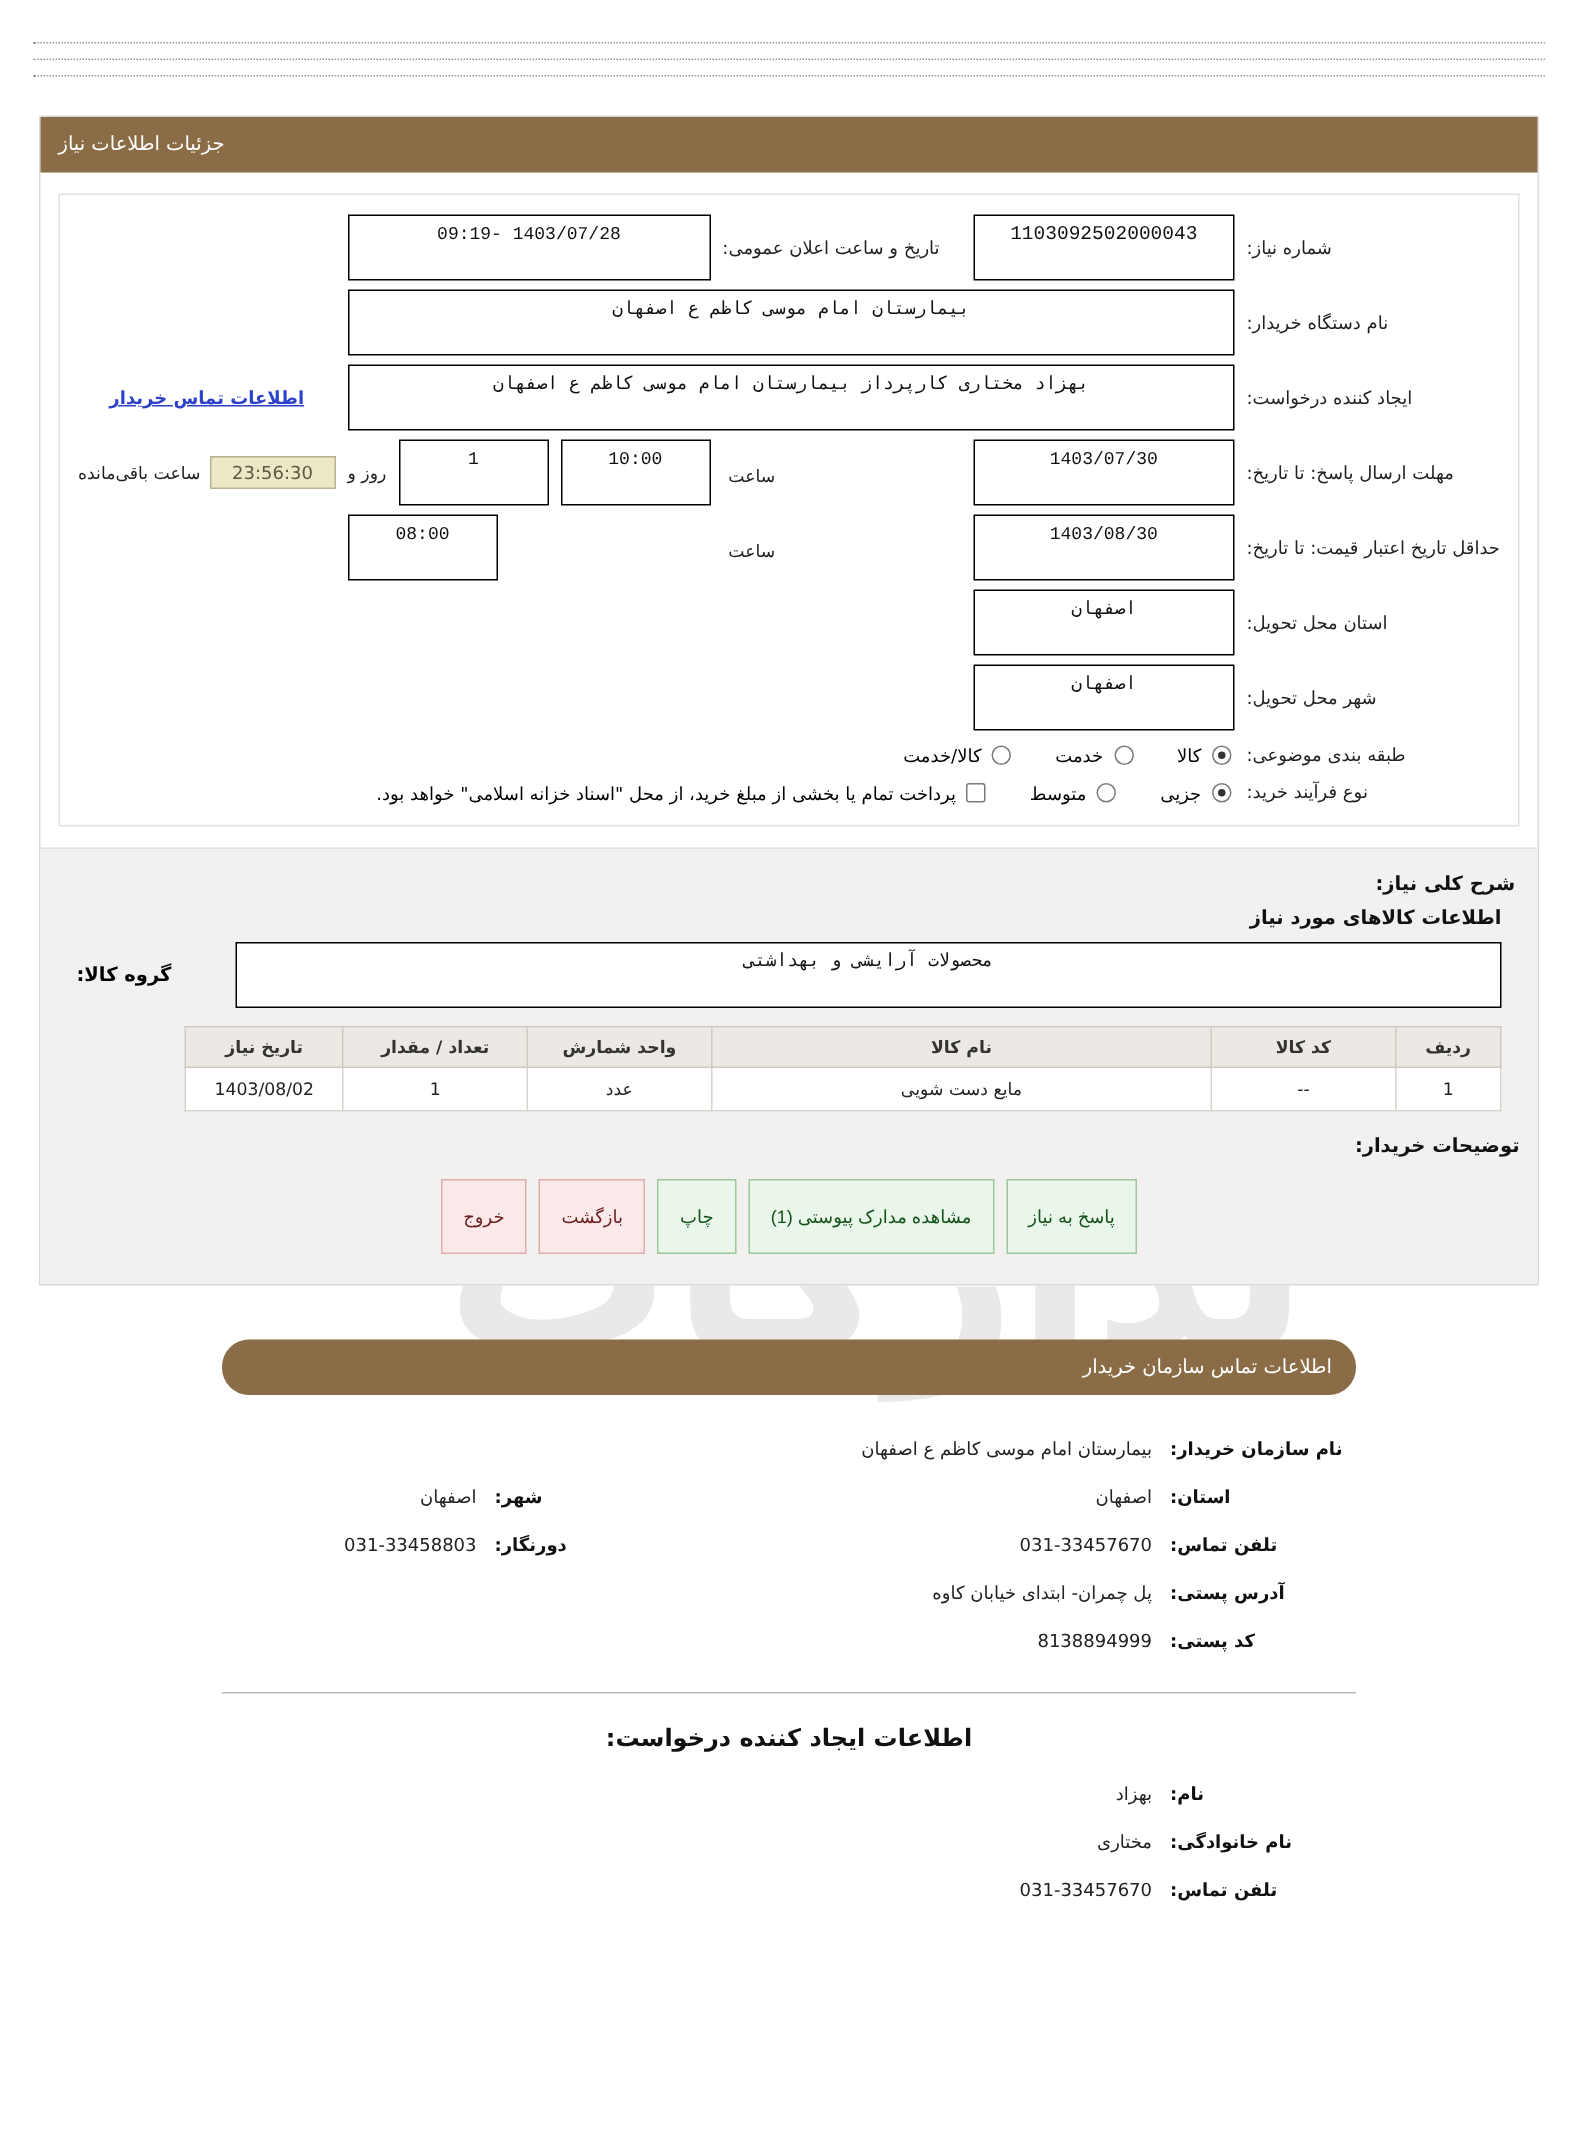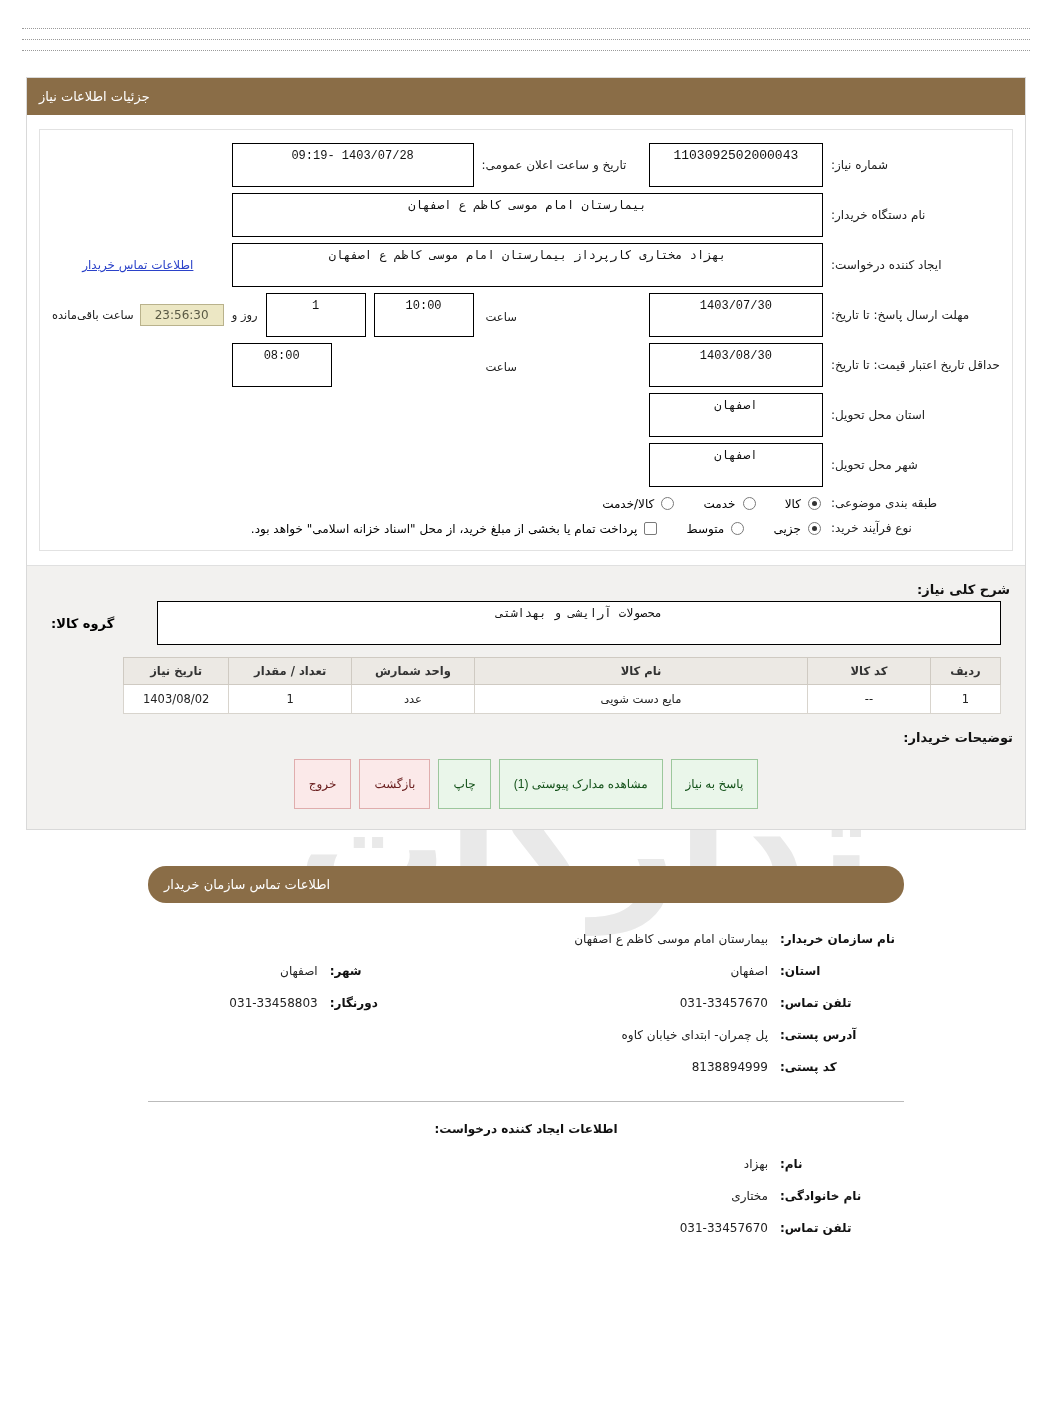--- a/index.html
+++ b/index.html
@@ -78,20 +78,21 @@
     white-space: nowrap;
     font-family: Liberation Mono, monospace;
   }
   .box.big-text { font-size: 13px; }
   .link {
     color: #2b42c9;
     font-size: 12px;
     text-decoration: underline;
     text-align: center;
     cursor: pointer;
+    font-weight: bold;
   }
   .countdown {
     background: #ece7c4;
     border: 1px solid #b9b28c;
     color: #5a5a45;
     font-size: 12px;
     text-align: center;
     height: 22px;
     line-height: 20px;
     width: 84px;
@@ -184,33 +185,33 @@
     cursor: pointer;
     white-space: nowrap;
   }
   .btn.green { background: #eaf6ea; border-color: #9cc79c; color: #14521a; }
   .btn.pink { background: #fbe9e9; border-color: #e0adad; color: #6b2020; }
 
   .contact-header {
     background: #8a6d47;
     color: #fff;
     font-size: 13px;
-    text-align: left;
+    text-align: right;
     padding: 11px 16px;
     margin: 36px 148px 0 148px;
     border-radius: 18px;
   }
   .contact-body { margin: 20px 148px 0 148px; }
   table.contact { width: 100%; border-collapse: collapse; }
   table.contact td { padding: 9px 6px; font-size: 12px; vertical-align: top; }
   .c-lbl { font-weight: bold; color: #111; text-align: left; white-space: nowrap; width: 130px; }
   .c-val { color: #222; text-align: right; padding-right: 8px; }
   .c-lbl2 { font-weight: bold; color: #111; text-align: left; white-space: nowrap; width: 90px; }
   .divider { border-top: 1px solid #bbb; margin: 18px 0 14px 0; }
-  .creator-title { font-size: 12px; font-weight: bold; text-align: center; padding: 6px 0 12px 0; color: #111;}
+  .creator-title { font-size: 16px; font-weight: bold; text-align: center; padding: 6px 0 12px 0; color: #111;}
 </style>
 </head>
 <body>
 
 <div class="watermark">
   <span class="wm1">ایران</span>
   <span class="wm2">تدارکات</span>
 </div>
 
 <div class="page">
@@ -341,20 +342,21 @@
         </tr>
       </tbody>
         </table>
     </div>
 
     <div class="desc-band">
       <div class="desc-row">
         <div class="desc-label">شرح کلی نیاز:</div>
       </div>
 
+      <div class="sub-title">اطلاعات کالاهای مورد نیاز</div>
 
       <div class="group-row">
         <div class="box" style="flex:1">محصولات آرایشی و بهداشتی</div>
         <div class="group-label">گروه کالا:</div>
       </div>
 
       <table class="goods">
         <thead>
           <tr>
             <th style="width:8%">ردیف</th>

